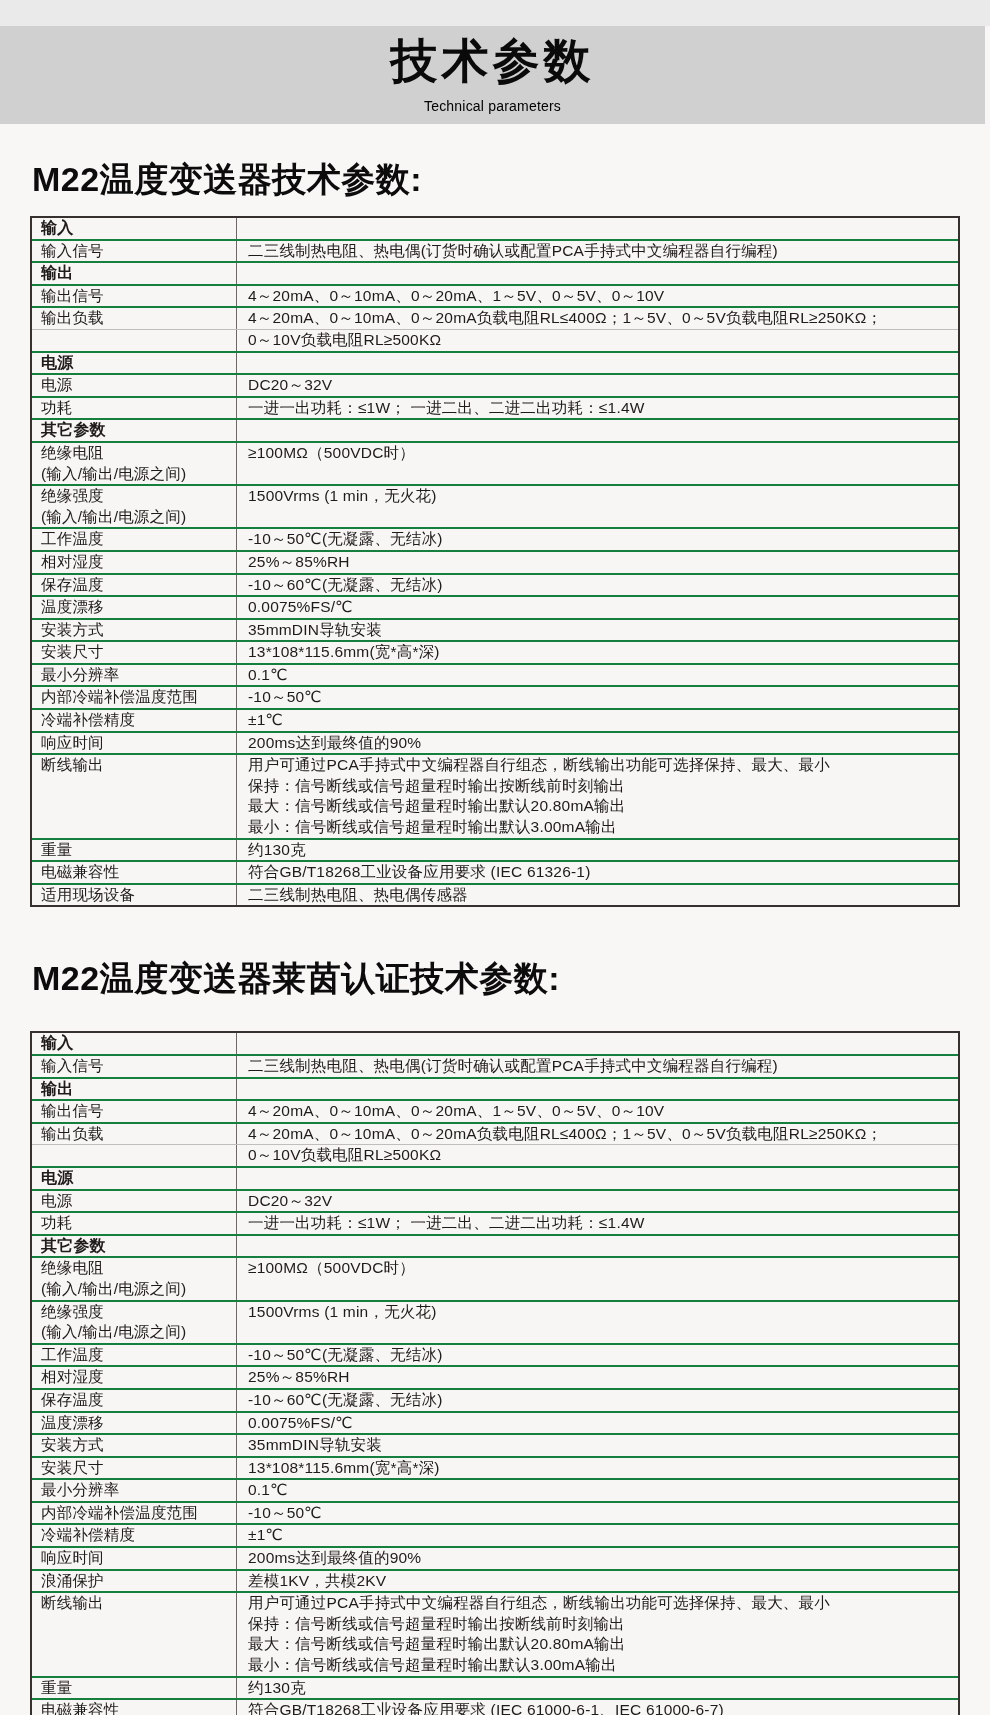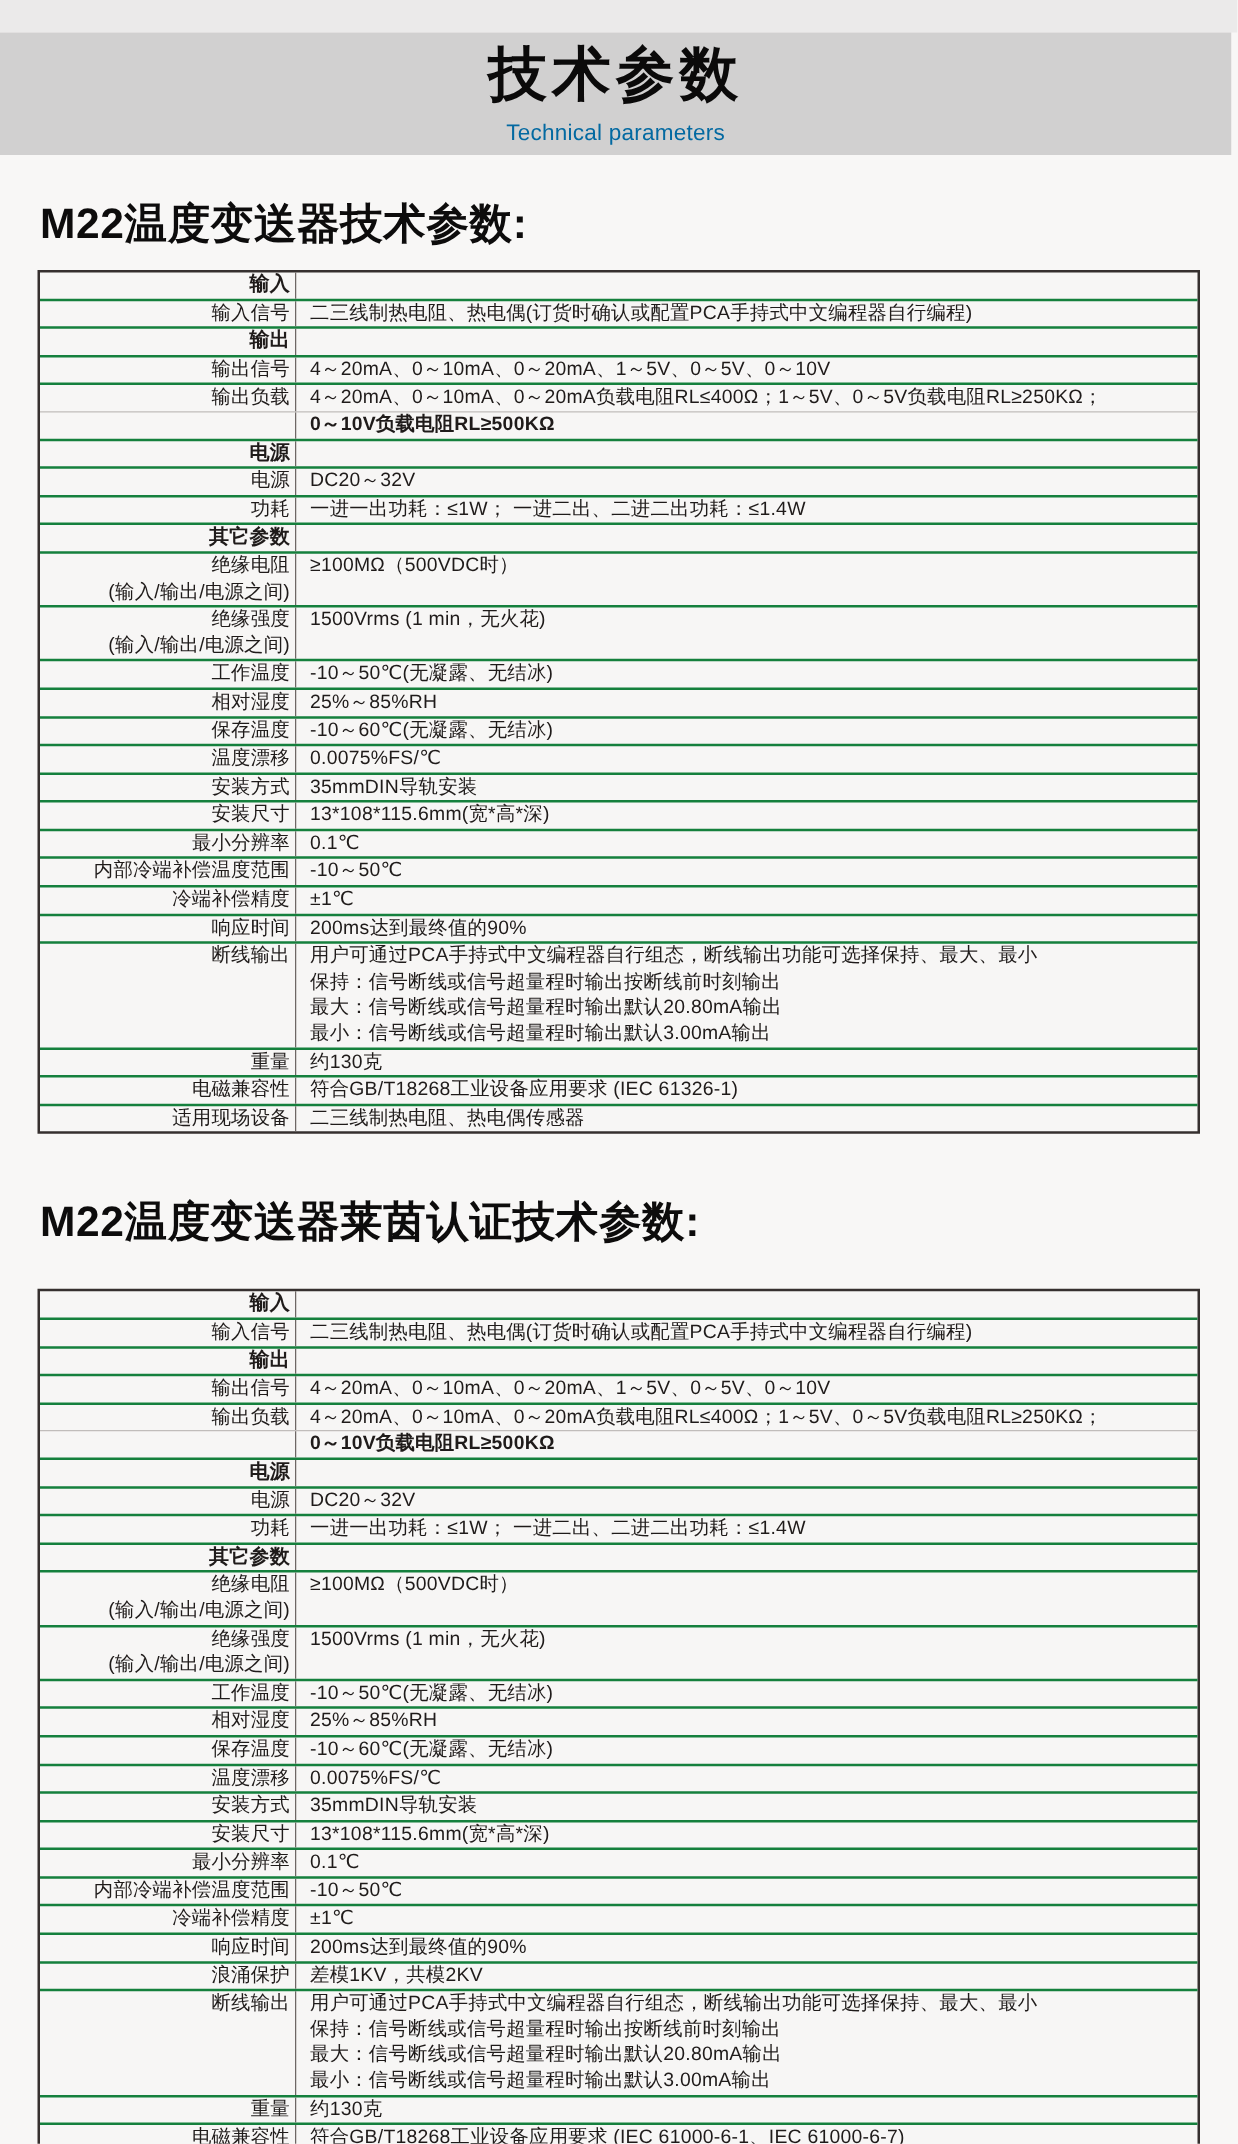--- a/index.html
+++ b/index.html
@@ -13,42 +13,41 @@
   .top-strip{height:26px;background:#ebeaea;}
   .header-band{
     height:98px;width:985px;background:#d1d0d0;
     display:flex;flex-direction:column;align-items:center;justify-content:center;
   }
   .page-title{
     font-size:47px;font-weight:900;letter-spacing:4px;
     color:#0b0a0a;line-height:1.12;
   }
   .page-subtitle{
-    font-size:18px;color:#0369a1;line-height:1.1;margin-top:11px;letter-spacing:0.2px;
+    font-size:14px;color:#000000;line-height:1.1;margin-top:11px;letter-spacing:0.2px;
   }
   .content{padding:0 30px;}
   .section-title{
     font-size:34px;font-weight:bold;color:#0d0c0c;
     line-height:34px;letter-spacing:0.5px;margin:0;
   }
   .section-title.first{margin:38px 0 20px 2px;}
   .section-title.second{margin:54px 0 36px 2px;}
   .spec-table{
     border:2px solid #36302f;
     background:#f7f6f5;
   }
   .row{display:flex;border-top:2px solid #15803d;}
   .spec-table .row:first-child{border-top:none;}
-  .row.cont{border-top:1px solid #c1bdbb;font-weight:bold;}
+  .row.cont{border-top:1px solid #c1bdbb;}
   .cell{box-sizing:border-box;}
   .cell.label{
     flex:0 0 205px;width:205px;
     border-right:1px solid #6e6765;
     padding:0 4px 0 9px;
-    text-align:right;
   }
   .cell.value{flex:1 1 auto;min-width:0;padding:0 6px 0 11px;}
   .line{
     font-size:15.5px;line-height:20.6px;
     white-space:nowrap;overflow:hidden;
     color:#1f1b1a;letter-spacing:0.2px;
   }
   .row.section .cell.label .line{font-weight:bold;font-size:16px;}
 </style>
 </head>

